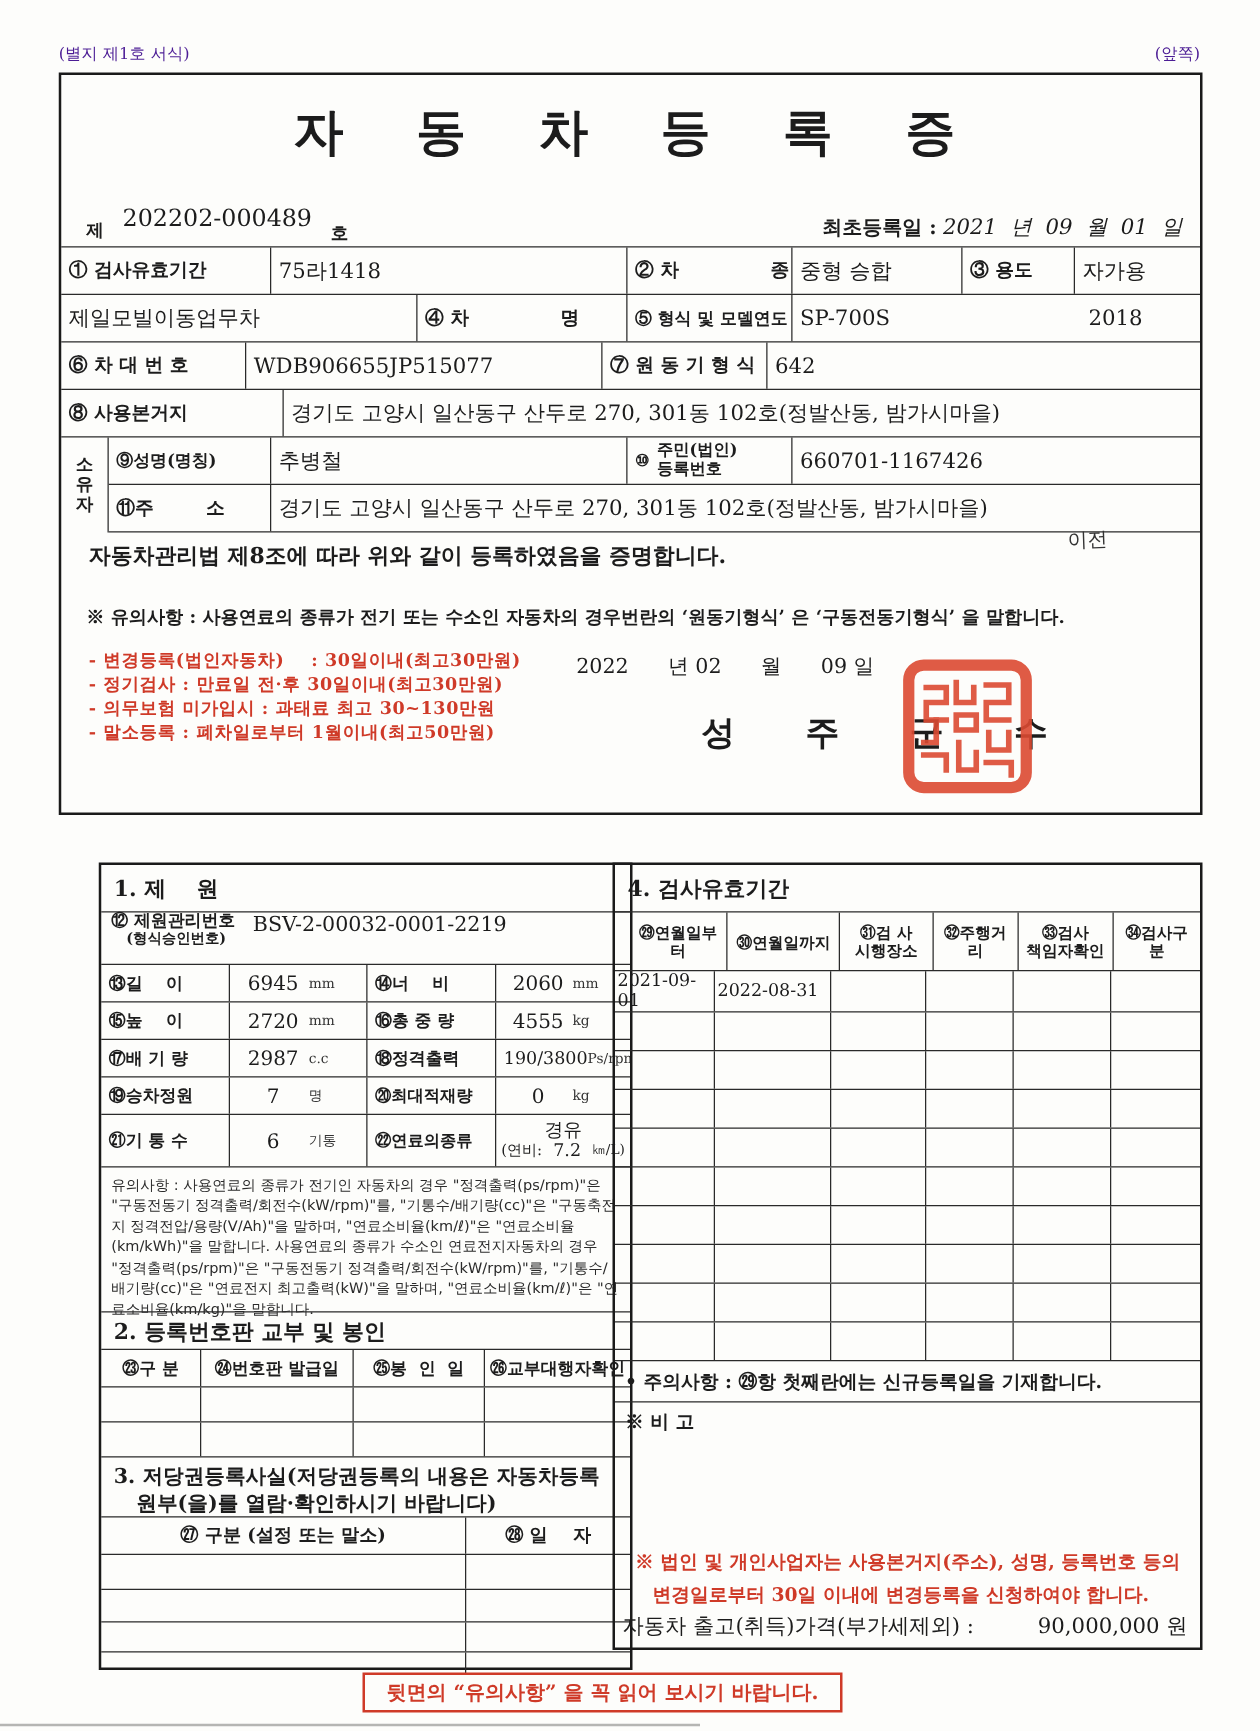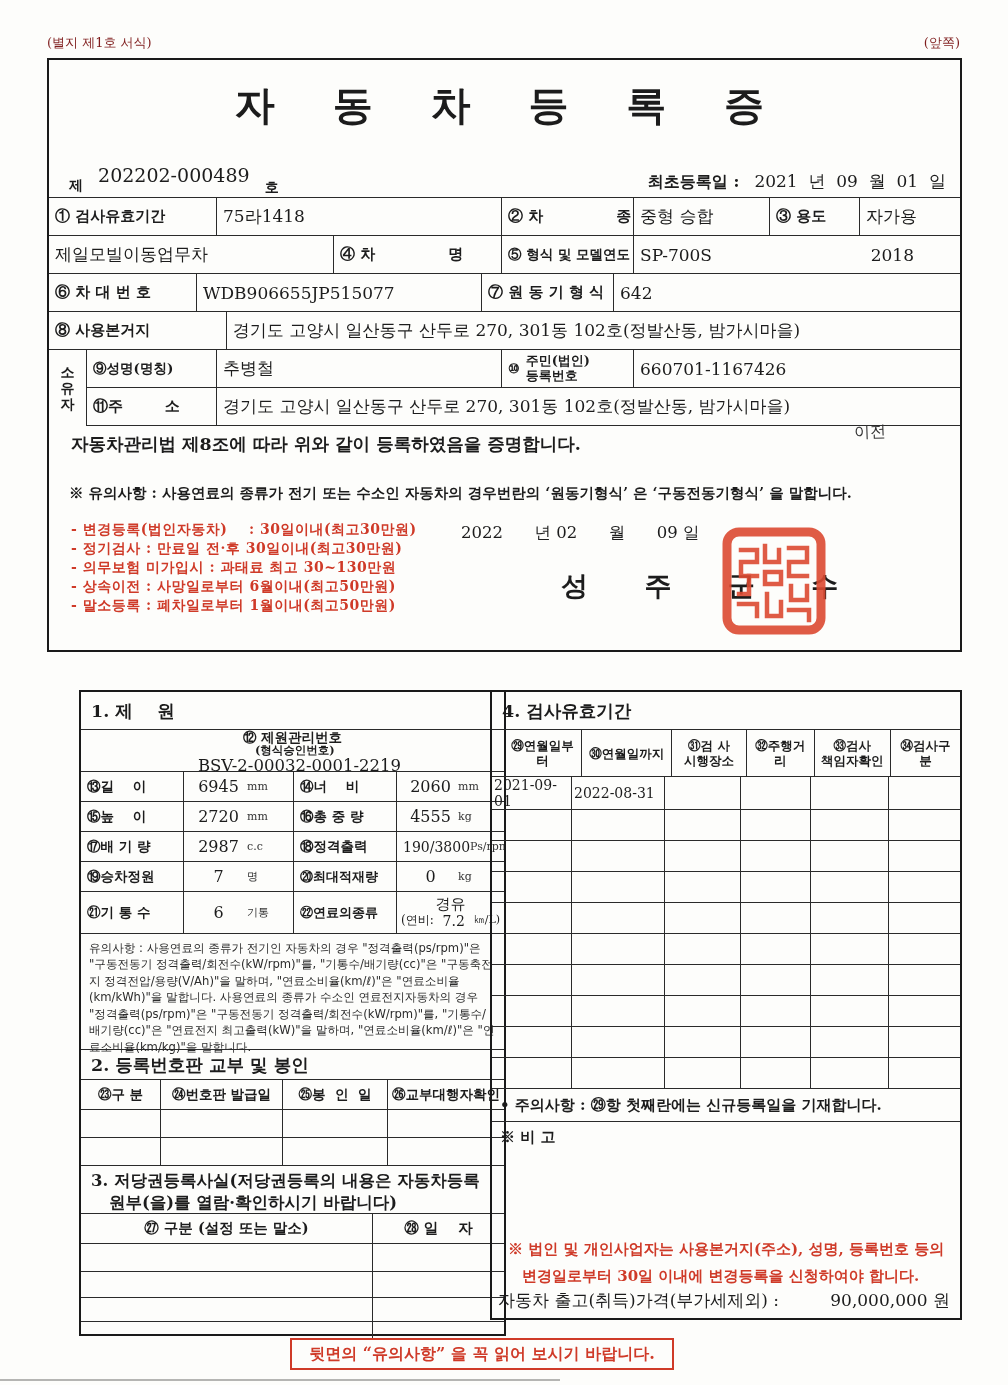--- a/index.html
+++ b/index.html
@@ -11,21 +11,21 @@
   }
   .abs{position:absolute;}
   .pre{white-space:pre;}
   .preline{white-space:pre-line;}
   .box{position:absolute;border:2.5px solid #1a1a1a;background:transparent;}
   .row{display:flex;box-sizing:border-box;border-bottom:1.6px solid #2a2a2a;}
   .cell{box-sizing:border-box;border-right:1.4px solid #2a2a2a;display:flex;align-items:center;padding:2px 6px;overflow:hidden;}
   .cell.last{border-right:none;}
   .lbl{font-weight:700;font-size:15px;}
   .val{font-size:17px;}
-  .small-note{font-size:13px;color:#7f1d1d;}
+  .small-note{font-size:13px;color:#4c1d95;}
   .red{color:#cf3a28;}
   .sec-title{font-weight:700;font-size:17.5px;padding:6px 10px;box-sizing:border-box;}
   .hdr{font-weight:700;font-size:13.5px;justify-content:center;text-align:center;}
   .spec-val{display:flex;width:100%;align-items:center;}
   .spec-val .v{flex:1;text-align:center;font-size:16px;}
   .spec-val .u{width:40px;text-align:left;font-size:11px;color:#333;}
 </style>
 </head>
 <body>
 
@@ -39,21 +39,21 @@
     <div class="abs pre" style="left:0;right:0;top:18px;text-align:center;font-size:40px;font-weight:700;letter-spacing:10px;">자  동  차  등  록  증</div>
 
     <div class="abs" style="left:20px;top:104px;">
       <span style="font-size:14px;font-weight:700;position:relative;top:8px;">제</span>
       <span style="font-size:19px;margin:0 10px;">202202-000489</span>
       <span style="font-size:14px;font-weight:700;position:relative;top:10px;">호</span>
     </div>
 
     <div class="abs" style="right:14px;top:110px;">
       <span style="font-size:16px;font-weight:700;">최초등록일 :</span>
-      <span class="pre" style="font-size:17px;margin-left:10px;">2021  년  09  월  01  일</span>
+      <span class="pre" style="font-size:17px;margin-left:0;font-style:italic;">2021  년  09  월  01  일</span>
     </div>
 
     <div class="abs" style="left:0;top:137px;width:100%;border-top:1.6px solid #2a2a2a;">
 
       <div class="row" style="height:38px;">
         <div class="cell lbl" style="width:168px;">
             <span class="pre">① 검사유효기간</span>
           </div>
         <div class="cell val" style="width:285px;">
             <span>75라1418</span>
@@ -145,21 +145,20 @@
 
     <div class="abs" style="left:22px;top:372px;font-size:17.5px;font-weight:700;">자동차관리법 제8조에 따라 위와 같이 등록하였음을 증명합니다.</div>
     <div class="abs" style="left:805px;top:362px;font-size:16px;color:#333;transform:rotate(-2deg);">이전</div>
 
     <div class="abs" style="left:20px;top:424px;font-size:14.5px;font-weight:700;">※ 유의사항 : 사용연료의 종류가 전기 또는 수소인 자동차의 경우번란의 ‘원동기형식’ 은 ‘구동전동기형식’ 을 말합니다.</div>
 
     <div class="abs red" style="left:22px;top:460px;font-size:14px;font-weight:700;line-height:19px;letter-spacing:0.5px;">
       <div class="pre">- 변경등록(법인자동차)    : 30일이내(최고30만원)</div>
       <div class="pre">- 정기검사 : 만료일 전·후 30일이내(최고30만원)</div>
       <div class="pre">- 의무보험 미가입시 : 과태료 최고 30~130만원</div>
-      <div class="pre">- 상속이전 : 사망일로부터 6월이내(최고50만원)</div>
       <div class="pre">- 말소등록 : 폐차일로부터 1월이내(최고50만원)</div>
     </div>
 
     <div class="abs pre" style="left:412px;top:462px;font-size:16.5px;">2022      년 02      월      09 일</div>
     <div class="abs pre" style="left:512px;top:508px;font-size:27px;font-weight:700;">성      주      군      수</div>
 
     <div class="abs" style="left:672px;top:466px;width:106px;height:110px;opacity:0.9;">
       <svg width="106" height="110" viewBox="0 0 106 110">
         <rect x="6" y="6" width="94" height="98" rx="12" fill="none" stroke="#dc4a32" stroke-width="9"></rect>
         <g fill="none" stroke="#dc4a32" stroke-width="4.5" stroke-linecap="square">
@@ -173,21 +172,21 @@
           <path d="M70 60 v14 h16 v-14"></path>
           <path d="M68 84 h20 v10"></path>
         </g>
       </svg>
     </div>
   </div>
 
   <div class="box" style="left:47px;top:690px;width:423px;height:642px;border-width:2px;margin-left:32px;">
     <div class="sec-title pre" style="height:38px;border-bottom:1.6px solid #2a2a2a;display:flex;align-items:center;">1. 제    원</div>
 
-    <div style="height:42px;border-bottom:1.6px solid #2a2a2a;box-sizing:border-box;display:flex;align-items:center;padding:0 8px;flex-direction:column;">
+    <div style="height:42px;border-bottom:1.6px solid #2a2a2a;box-sizing:border-box;display:flex;align-items:flex-start;padding:0 8px;">
       <div style="line-height:1.05;">
         <div style="font-size:13.5px;font-weight:700;">⑫ 제원관리번호</div>
         <div style="font-size:11.5px;font-weight:700;padding-left:12px;">(형식승인번호)</div>
       </div>
       <div style="font-size:16.5px;margin-left:14px;">BSV-2-00032-0001-2219</div>
     </div>
 
     <div>
       <div class="row" style="height:30px;border-bottom-width:1.2px;">
         <div class="cell lbl" style="width:103px;font-size:13.5px;">

